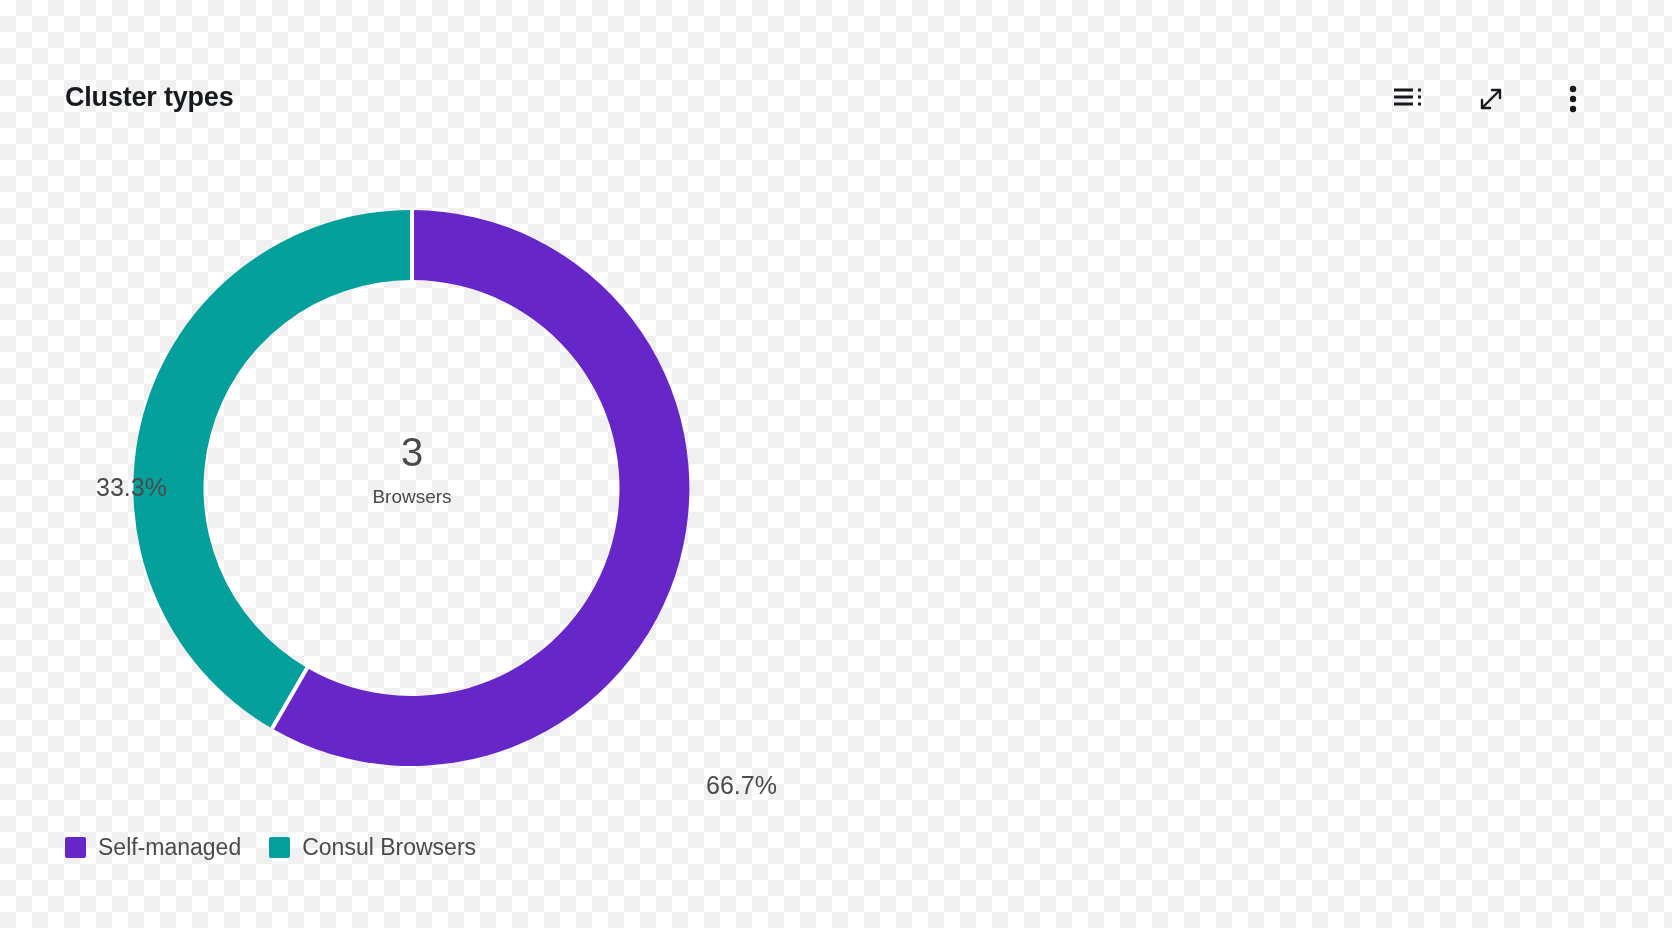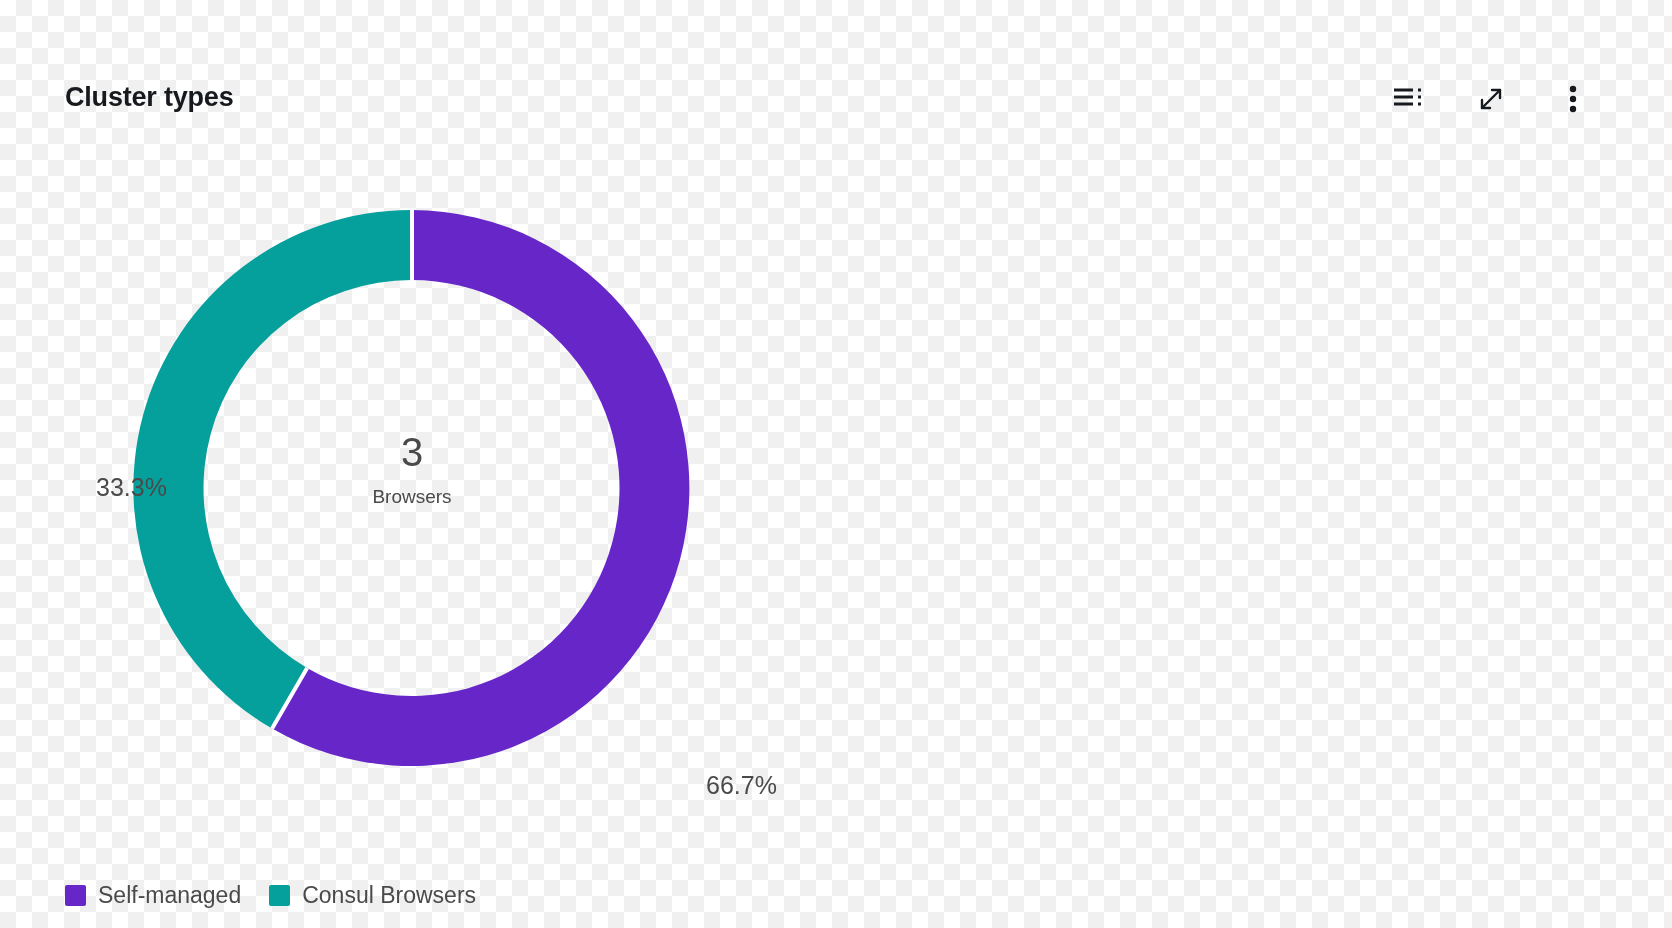--- a/index.html
+++ b/index.html
@@ -128,21 +128,20 @@
   .slice-label.purple-label { left: 662px; top: 623px; margin-left: 44px; }
 
   
   .legend {
     position: absolute;
     left: 65px;
     top: 836px;
     display: flex;
     align-items: center;
     gap: 28px;
-    margin-top: 48px;
   }
   .legend-item {
     display: flex;
     align-items: center;
     gap: 12px;
     cursor: pointer;
   }
   .legend-swatch {
     width: 21px;
     height: 21px;

